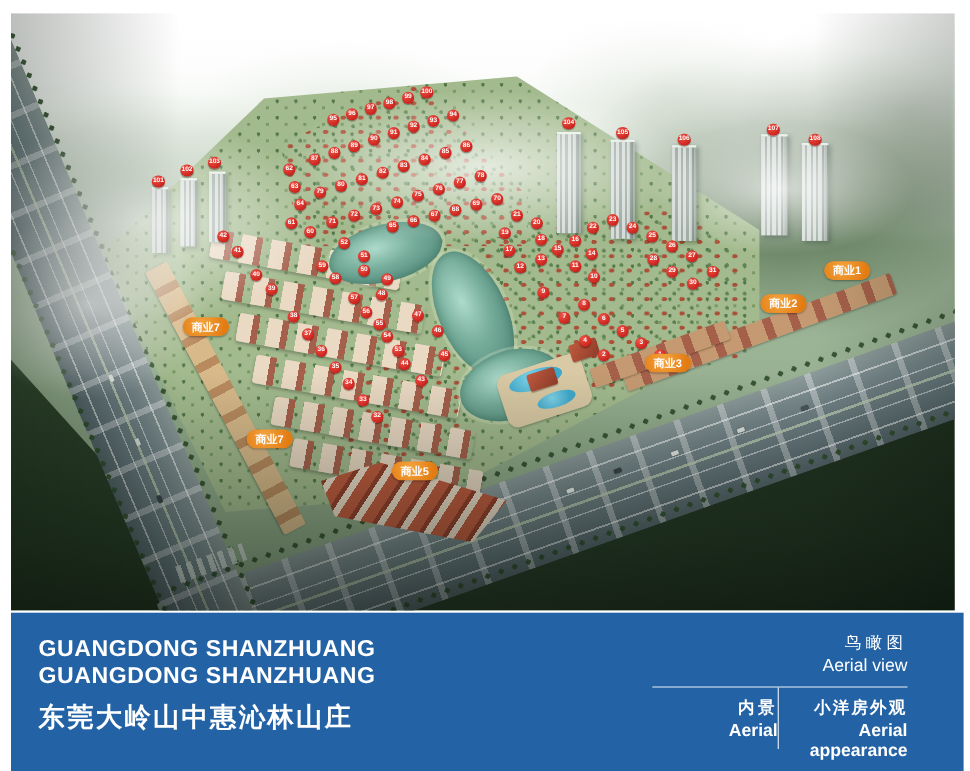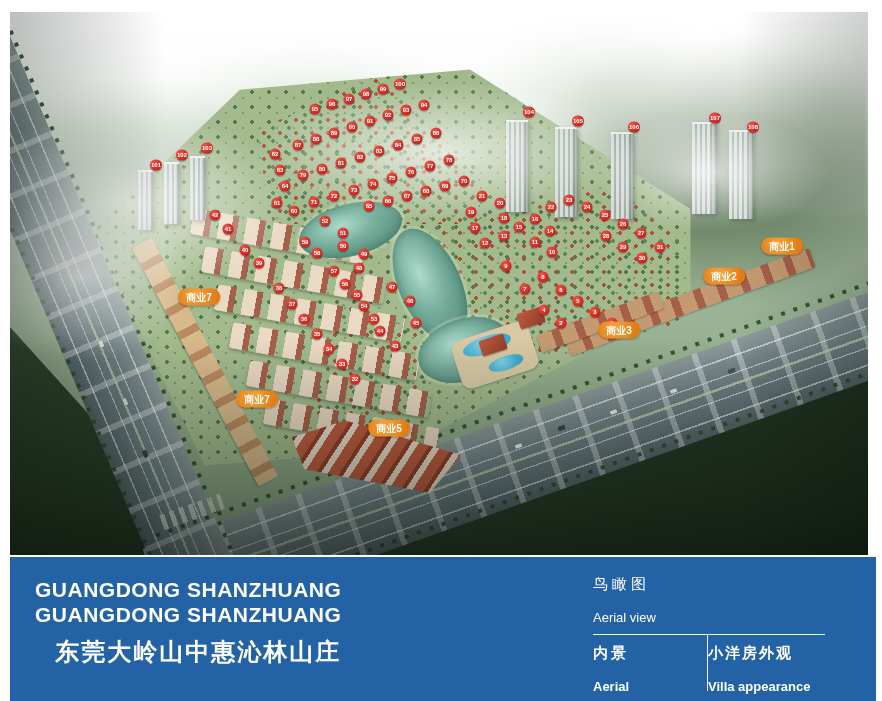--- a/index.html
+++ b/index.html
@@ -109,38 +109,38 @@
 
   .sc-mist{pointer-events:none;background:radial-gradient(closest-side,rgba(255,255,255,.72),rgba(255,255,255,0));}
   .sc-m1{left:-50px;top:100px;width:340px;height:180px;} .sc-m2{left:240px;top:70px;width:380px;height:140px;}
   .sc-m3{left:580px;top:100px;width:240px;height:120px;} .sc-m4{left:-40px;top:180px;width:220px;height:170px;}
   .sc-vig{left:0;top:0;width:858px;height:543px;pointer-events:none;
     background:linear-gradient(to bottom,rgba(0,0,0,0) 60%,rgba(8,18,10,.35) 88%,rgba(5,12,6,.5)),
                linear-gradient(to right,rgba(10,22,12,.28),rgba(0,0,0,0) 18%),
                linear-gradient(to left,rgba(10,22,12,.2),rgba(0,0,0,0) 15%);}
 
   
-  .markers{position:absolute;left:12px;top:0;width:714px;height:701px;z-index:50;pointer-events:none;}
+  .markers{position:absolute;left:0;top:0;width:714px;height:701px;z-index:50;pointer-events:none;}
   .badge{position:absolute;transform:translate(-50%,-50%);min-width:11px;height:11px;padding:0 1px;
     border-radius:7px;background:radial-gradient(circle at 35% 30%,#ef5448,var(--marker-color,#c8201a) 75%);
     color:#fff;font-size:6px;font-weight:bold;line-height:11px;text-align:center;
     box-shadow:0 1px 1px rgba(0,0,0,.4);box-sizing:border-box;}
   .pill{position:absolute;transform:translate(-50%,-50%);padding:1.5px 8px;border-radius:10px;
     background:radial-gradient(circle at 40% 35%,#f5a53f,var(--label-color,#e27b12) 80%);
     color:#fff;font-size:10px;font-weight:bold;white-space:nowrap;box-shadow:0 1px 2px rgba(0,0,0,.35);}
 
   
   .banner{position:absolute;left:10px;top:557px;width:866px;height:144px;
     background:var(--banner-bg,#2262a5);color:#fff;}
   .title-block{position:absolute;left:25px;top:20px;}
   .title-en{font-size:21px;line-height:25px;font-weight:bold;letter-spacing:.5px;}
-  .title-cn{font-size:24px;font-weight:bold;letter-spacing:2px;margin-top:9px;text-align:right;}
-  .caption{position:absolute;left:583px;top:18px;width:232px;text-align:left;}
+  .title-cn{font-size:24px;font-weight:bold;letter-spacing:2px;margin-top:9px;}
+  .caption{position:absolute;left:583px;top:18px;width:232px;text-align:right;}
   .cap-cn{font-size:15px;letter-spacing:4px;}
-  .cap-en{font-size:13px;margin-top:16px;}
+  .cap-en{font-size:16px;margin-top:3px;}
   .cap-rule{border-top:1.5px solid rgba(255,255,255,.92);margin-top:9px;}
   .cap-cells{display:flex;font-weight:bold;}
   .cap-cell{padding-top:9px;box-sizing:border-box;height:56px;}
   .cap-cell-1{width:114px;}
   .cap-cell-2{width:118px;border-left:1.5px solid rgba(255,255,255,.92);}
 </style>
 </head>
 <body>
 
 <div class="page">
@@ -338,19 +338,19 @@
       <div class="cap-cn">鸟瞰图</div>
       <div class="cap-en">Aerial view</div>
       <div class="cap-rule"></div>
       <div class="cap-cells">
         <div class="cap-cell cap-cell-1">
           <div class="cap-cn" style="letter-spacing:3px">内景</div>
           <div class="cap-en">Aerial</div>
         </div>
         <div class="cap-cell cap-cell-2">
           <div class="cap-cn" style="letter-spacing:2px">小洋房外观</div>
-          <div class="cap-en">Villa appearance</div>
+          <div class="cap-en">Aerial appearance</div>
         </div>
       </div>
     </div>
   </div>
 
 </div>
 
 </body></html>

